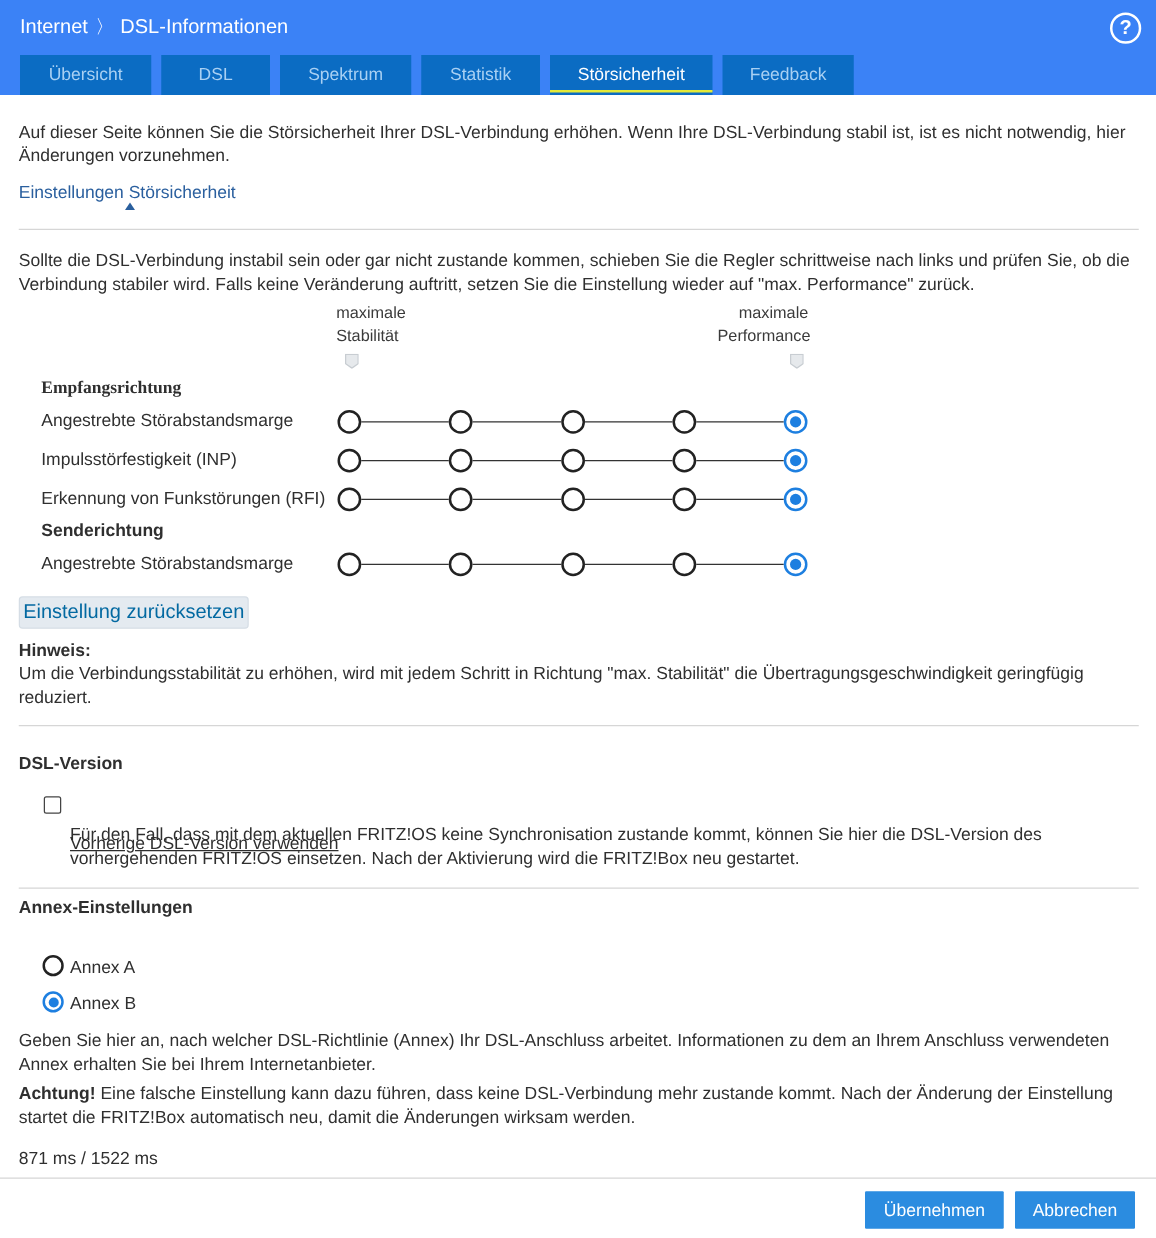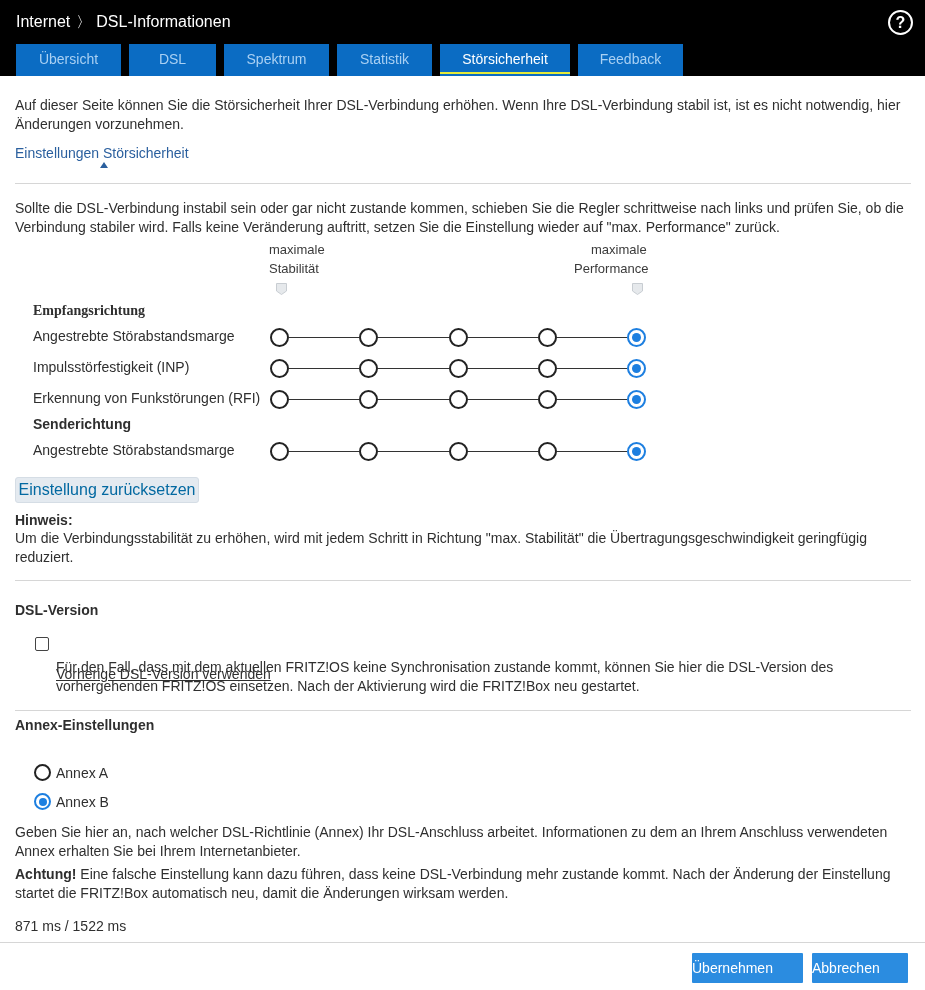--- a/index.html
+++ b/index.html
@@ -1,20 +1,20 @@
 <!DOCTYPE html>
 <html><head>
 <meta charset="utf-8">
 <style>
   * { box-sizing: border-box; margin: 0; padding: 0; }
   html, body { width: 925px; height: 990px; background: #ffffff; overflow: hidden; }
   body { font-family: "Liberation Sans", "DejaVu Sans", sans-serif; color: #2f2f2f; font-size: 14px; line-height: 19px; position: relative; }
 
   
-  .header { position: absolute; left: 0; top: 0; width: 925px; height: 76px; background: #000000; }
+  .header { position: absolute; left: 0; top: 0; width: 925px; height: 76px; background: #3b82f6; }
   .breadcrumb { position: absolute; left: 16px; top: 11px; color: #ffffff; font-size: 16px; line-height: 22px; display: flex; align-items: center; }
   .breadcrumb .sep { display: inline-block; margin: 0 5px 0 6px; font-size: 15px; }
   .help-btn { position: absolute; left: 888px; top: 10px; width: 25px; height: 25px; border: 2px solid #ffffff; border-radius: 50%; color: #fff; font-weight: bold; font-size: 16px; line-height: 21px; text-align: center; cursor: pointer; }
   .tabs { position: absolute; left: 16px; top: 44px; height: 32px; display: flex; }
   .tab { height: 32px; background: #0b6cc3; color: #a9d0f3; font-size: 14px; line-height: 30px; text-align: center; margin-right: 8px; cursor: pointer; position: relative; }
   .tab.active { color: #ffffff; }
   .tab.active::after { content: ""; position: absolute; left: 0; right: 0; bottom: 2px; height: 2px; background: #e5ea3a; }
   .p { font-size: 14px; line-height: 19px; }
   .link { color: #2a5f9e; cursor: pointer; display: inline-flex; align-items: center; }
   .link .tri { display: inline-block; width: 0; height: 0; border-left: 4px solid transparent; border-right: 4px solid transparent; border-bottom: 6px solid #2a5f9e; margin-left: 4px; margin-top: -1px; }
@@ -33,21 +33,21 @@
   .stop { position: absolute; top: 2px; width: 19px; height: 19px; border: 2px solid #222; border-radius: 50%; background: #fff; cursor: pointer; }
   .stop.sel { border-color: #1d7fe0; }
   .stop.sel::after { content: ""; position: absolute; left: 3px; top: 3px; width: 9px; height: 9px; border-radius: 50%; background: #1d7fe0; }
 
   .btn-secondary { position: absolute; background: #e4eaf0; border: 1px solid #d5dde5; border-radius: 3px; color: #0369a1; font-size: 16px; line-height: 24px; text-align: center; cursor: pointer; }
   .checkbox { position: absolute; width: 14px; height: 14px; border: 1px solid #444; border-radius: 2px; background: #fff; cursor: pointer; }
   .radio { position: absolute; width: 17px; height: 17px; border: 2px solid #222; border-radius: 50%; background: #fff; cursor: pointer; }
   .radio.sel { border-color: #1d7fe0; }
   .radio.sel::after { content: ""; position: absolute; left: 2.5px; top: 2.5px; width: 8px; height: 8px; border-radius: 50%; background: #1d7fe0; }
 
-  .btn-primary { position: absolute; height: 30px; background: #2b8ce0; color: #ffffff; font-size: 14px; line-height: 30px; cursor: pointer; border-radius: 1px; }
+  .btn-primary { position: absolute; height: 30px; background: #2b8ce0; color: #ffffff; font-size: 14px; line-height: 30px; text-align: center; cursor: pointer; border-radius: 1px; }
 </style>
 </head>
 <body>
 
 <div class="header">
   <div class="breadcrumb">
     <span style="cursor:pointer">Internet</span>
     <span class="sep">〉</span>
     <span>DSL-Informationen</span>
   </div>

